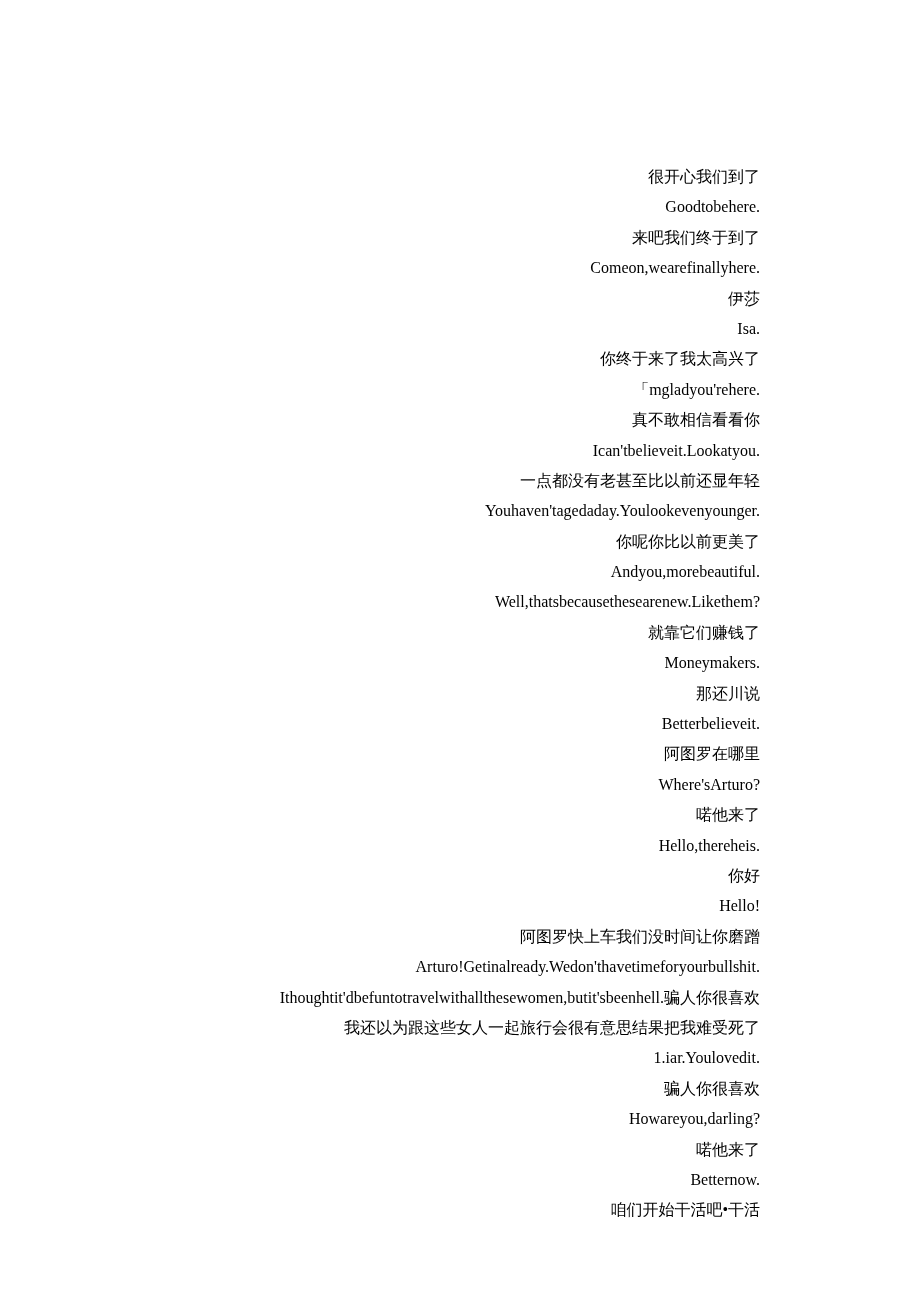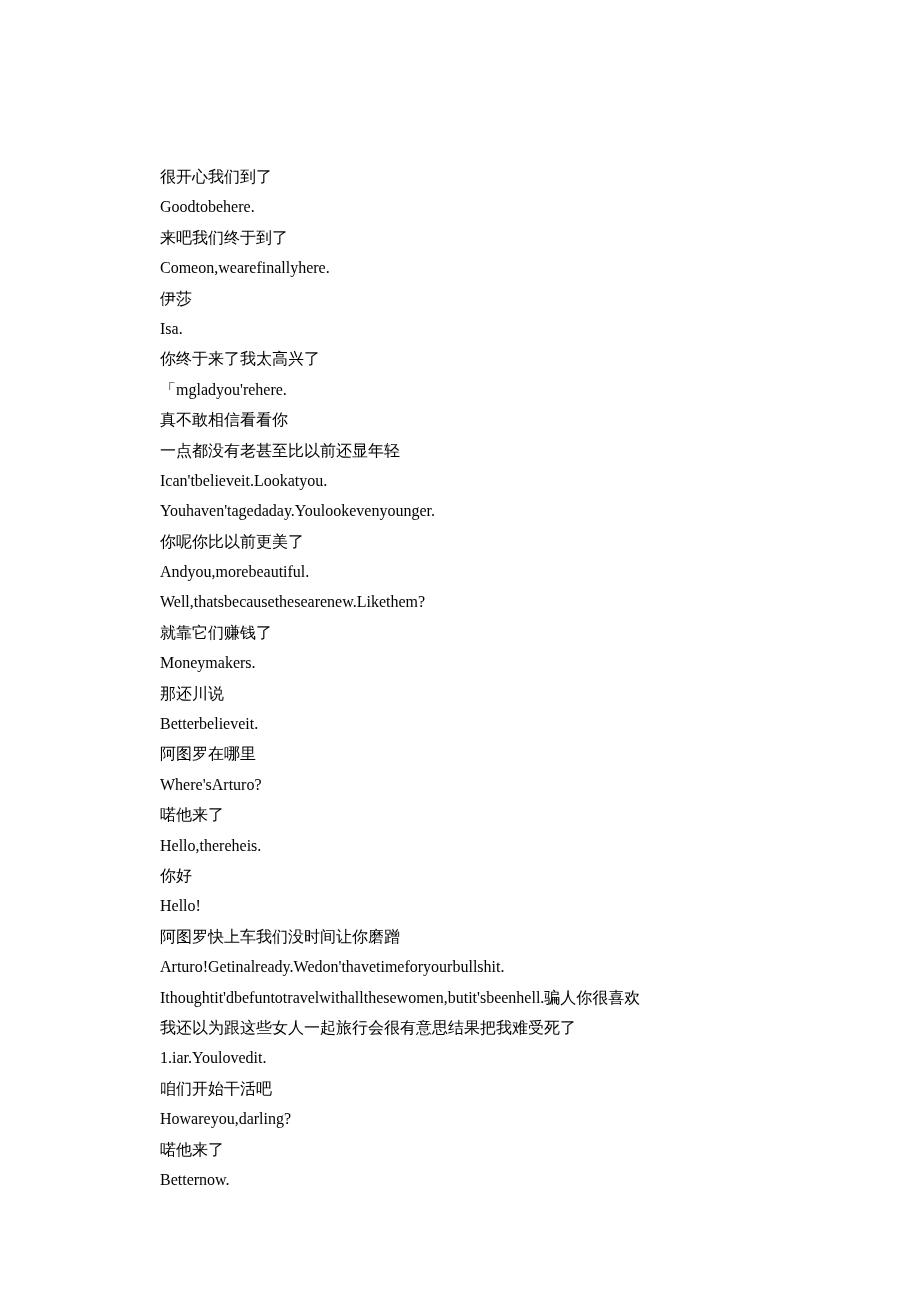--- a/index.html
+++ b/index.html
@@ -8,53 +8,55 @@
     width: 920px;
     min-height: 1301px;
     font-family: "SimSun", "Songti SC", serif;
     font-size: 16px;
     line-height: 1.9;
     color: #000000;
     padding: 162px 160px 0 160px;
   }
   .line {
     display: block;
+    text-align: right;
   }
 </style>
 </head>
 <body>
 
 <div id="content">
     <span class="line">很开心我们到了</span>
     <span class="line">Goodtobehere.</span>
     <span class="line">来吧我们终于到了</span>
     <span class="line">Comeon,wearefinallyhere.</span>
     <span class="line">伊莎</span>
     <span class="line">Isa.</span>
     <span class="line">你终于来了我太高兴了</span>
     <span class="line">「mgladyou'rehere.</span>
     <span class="line">真不敢相信看看你</span>
+    <span class="line">Ican'tbelieveit.Lookatyou.</span>
     <span class="line">一点都没有老甚至比以前还显年轻</span>
-    <span class="line">Ican'tbelieveit.Lookatyou.</span>
     <span class="line">Youhaven'tagedaday.Youlookevenyounger.</span>
     <span class="line">你呢你比以前更美了</span>
     <span class="line">Andyou,morebeautiful.</span>
     <span class="line">Well,thatsbecausethesearenew.Likethem?</span>
     <span class="line">就靠它们赚钱了</span>
     <span class="line">Moneymakers.</span>
     <span class="line">那还川说</span>
     <span class="line">Betterbelieveit.</span>
     <span class="line">阿图罗在哪里</span>
     <span class="line">Where'sArturo?</span>
     <span class="line">喏他来了</span>
     <span class="line">Hello,thereheis.</span>
     <span class="line">你好</span>
     <span class="line">Hello!</span>
     <span class="line">阿图罗快上车我们没时间让你磨蹭</span>
     <span class="line">Arturo!Getinalready.Wedon'thavetimeforyourbullshit.</span>
     <span class="line">Ithoughtit'dbefuntotravelwithallthesewomen,butit'sbeenhell.骗人你很喜欢</span>
     <span class="line">我还以为跟这些女人一起旅行会很有意思结果把我难受死了</span>
     <span class="line">1.iar.Youlovedit.</span>
-    <span class="line">咱们开始干活吧</span>
+    <span class="line">骗人你很喜欢</span>
     <span class="line">Howareyou,darling?</span>
     <span class="line">喏他来了</span>
     <span class="line">Betternow.</span>
+    <span class="line">咱们开始干活吧•干活</span>
   </div>
 
 </body></html>

